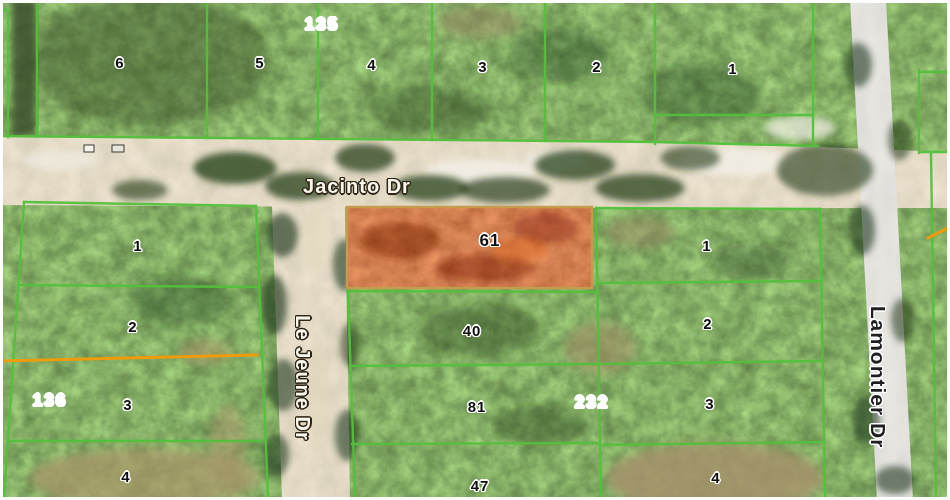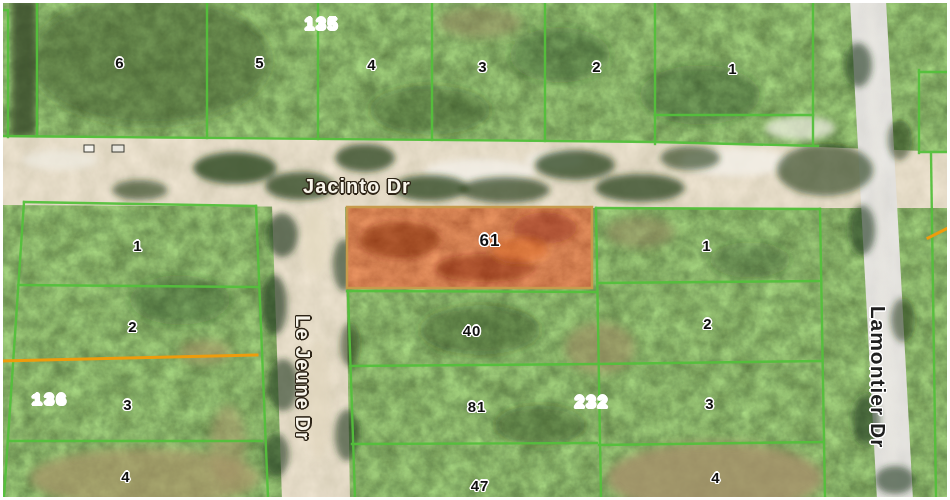--- a/index.html
+++ b/index.html
@@ -223,21 +223,21 @@
     </g>
 
     <rect x="1.5" y="1.5" width="947" height="497" fill="none" stroke="#ffffff" stroke-width="3"></rect>
   </svg>
 
   <div class="label street-light" style="left:357px;top:186px;">Jacinto Dr</div>
   <div class="label street-light vert" style="left:303px;top:378px;">Le Jeune Dr</div>
   <div class="label street-dark vert" style="left:878px;top:377px;">Lamontier Dr</div>
 
   <div class="label blabel" style="left:322px;top:24px;">135</div>
-  <div class="label blabel" style="left:50px;top:400px;font-family:Liberation Mono, monospace;">136</div>
+  <div class="label blabel" style="left:50px;top:400px;">136</div>
   <div class="label blabel" style="left:592px;top:402px;">232</div>
 
   <div class="label plabel" style="left:120px;top:62px;">6</div>
   <div class="label plabel" style="left:260px;top:62px;">5</div>
   <div class="label plabel" style="left:372px;top:64px;">4</div>
   <div class="label plabel" style="left:483px;top:66px;">3</div>
   <div class="label plabel" style="left:597px;top:66px;">2</div>
   <div class="label plabel" style="left:733px;top:68px;">1</div>
 
   <div class="label plabel" style="left:138px;top:245px;">1</div>

